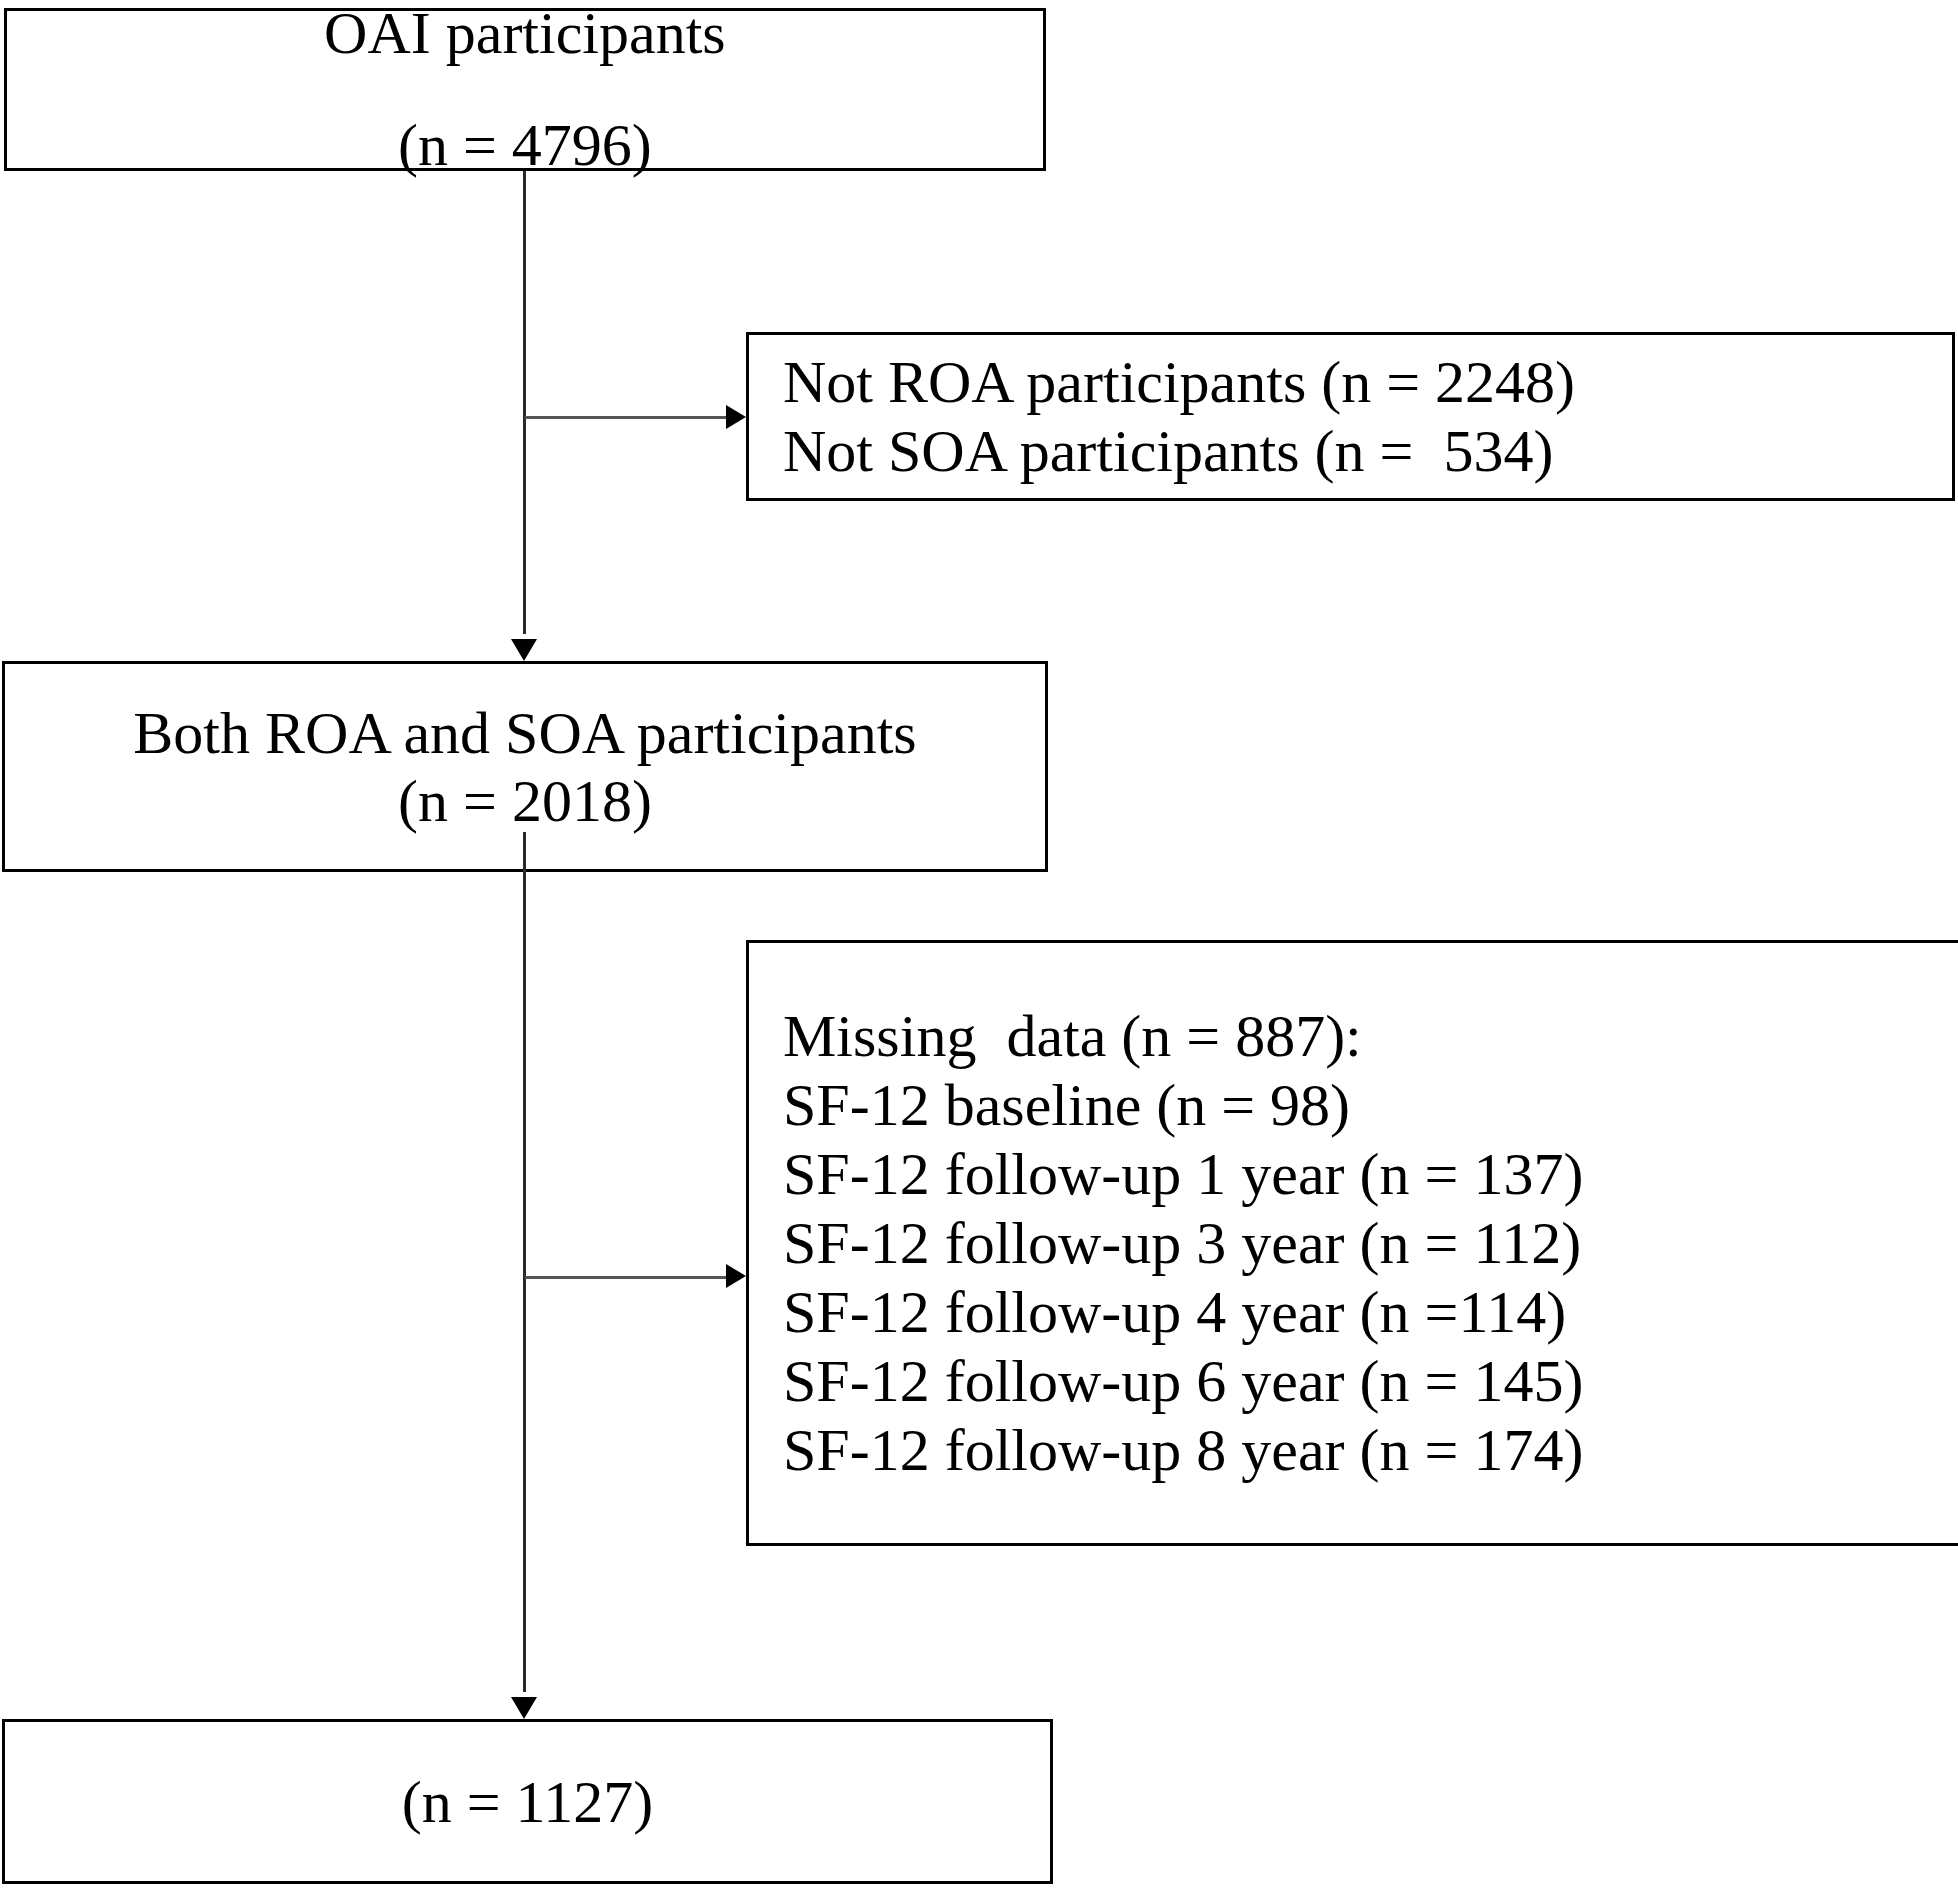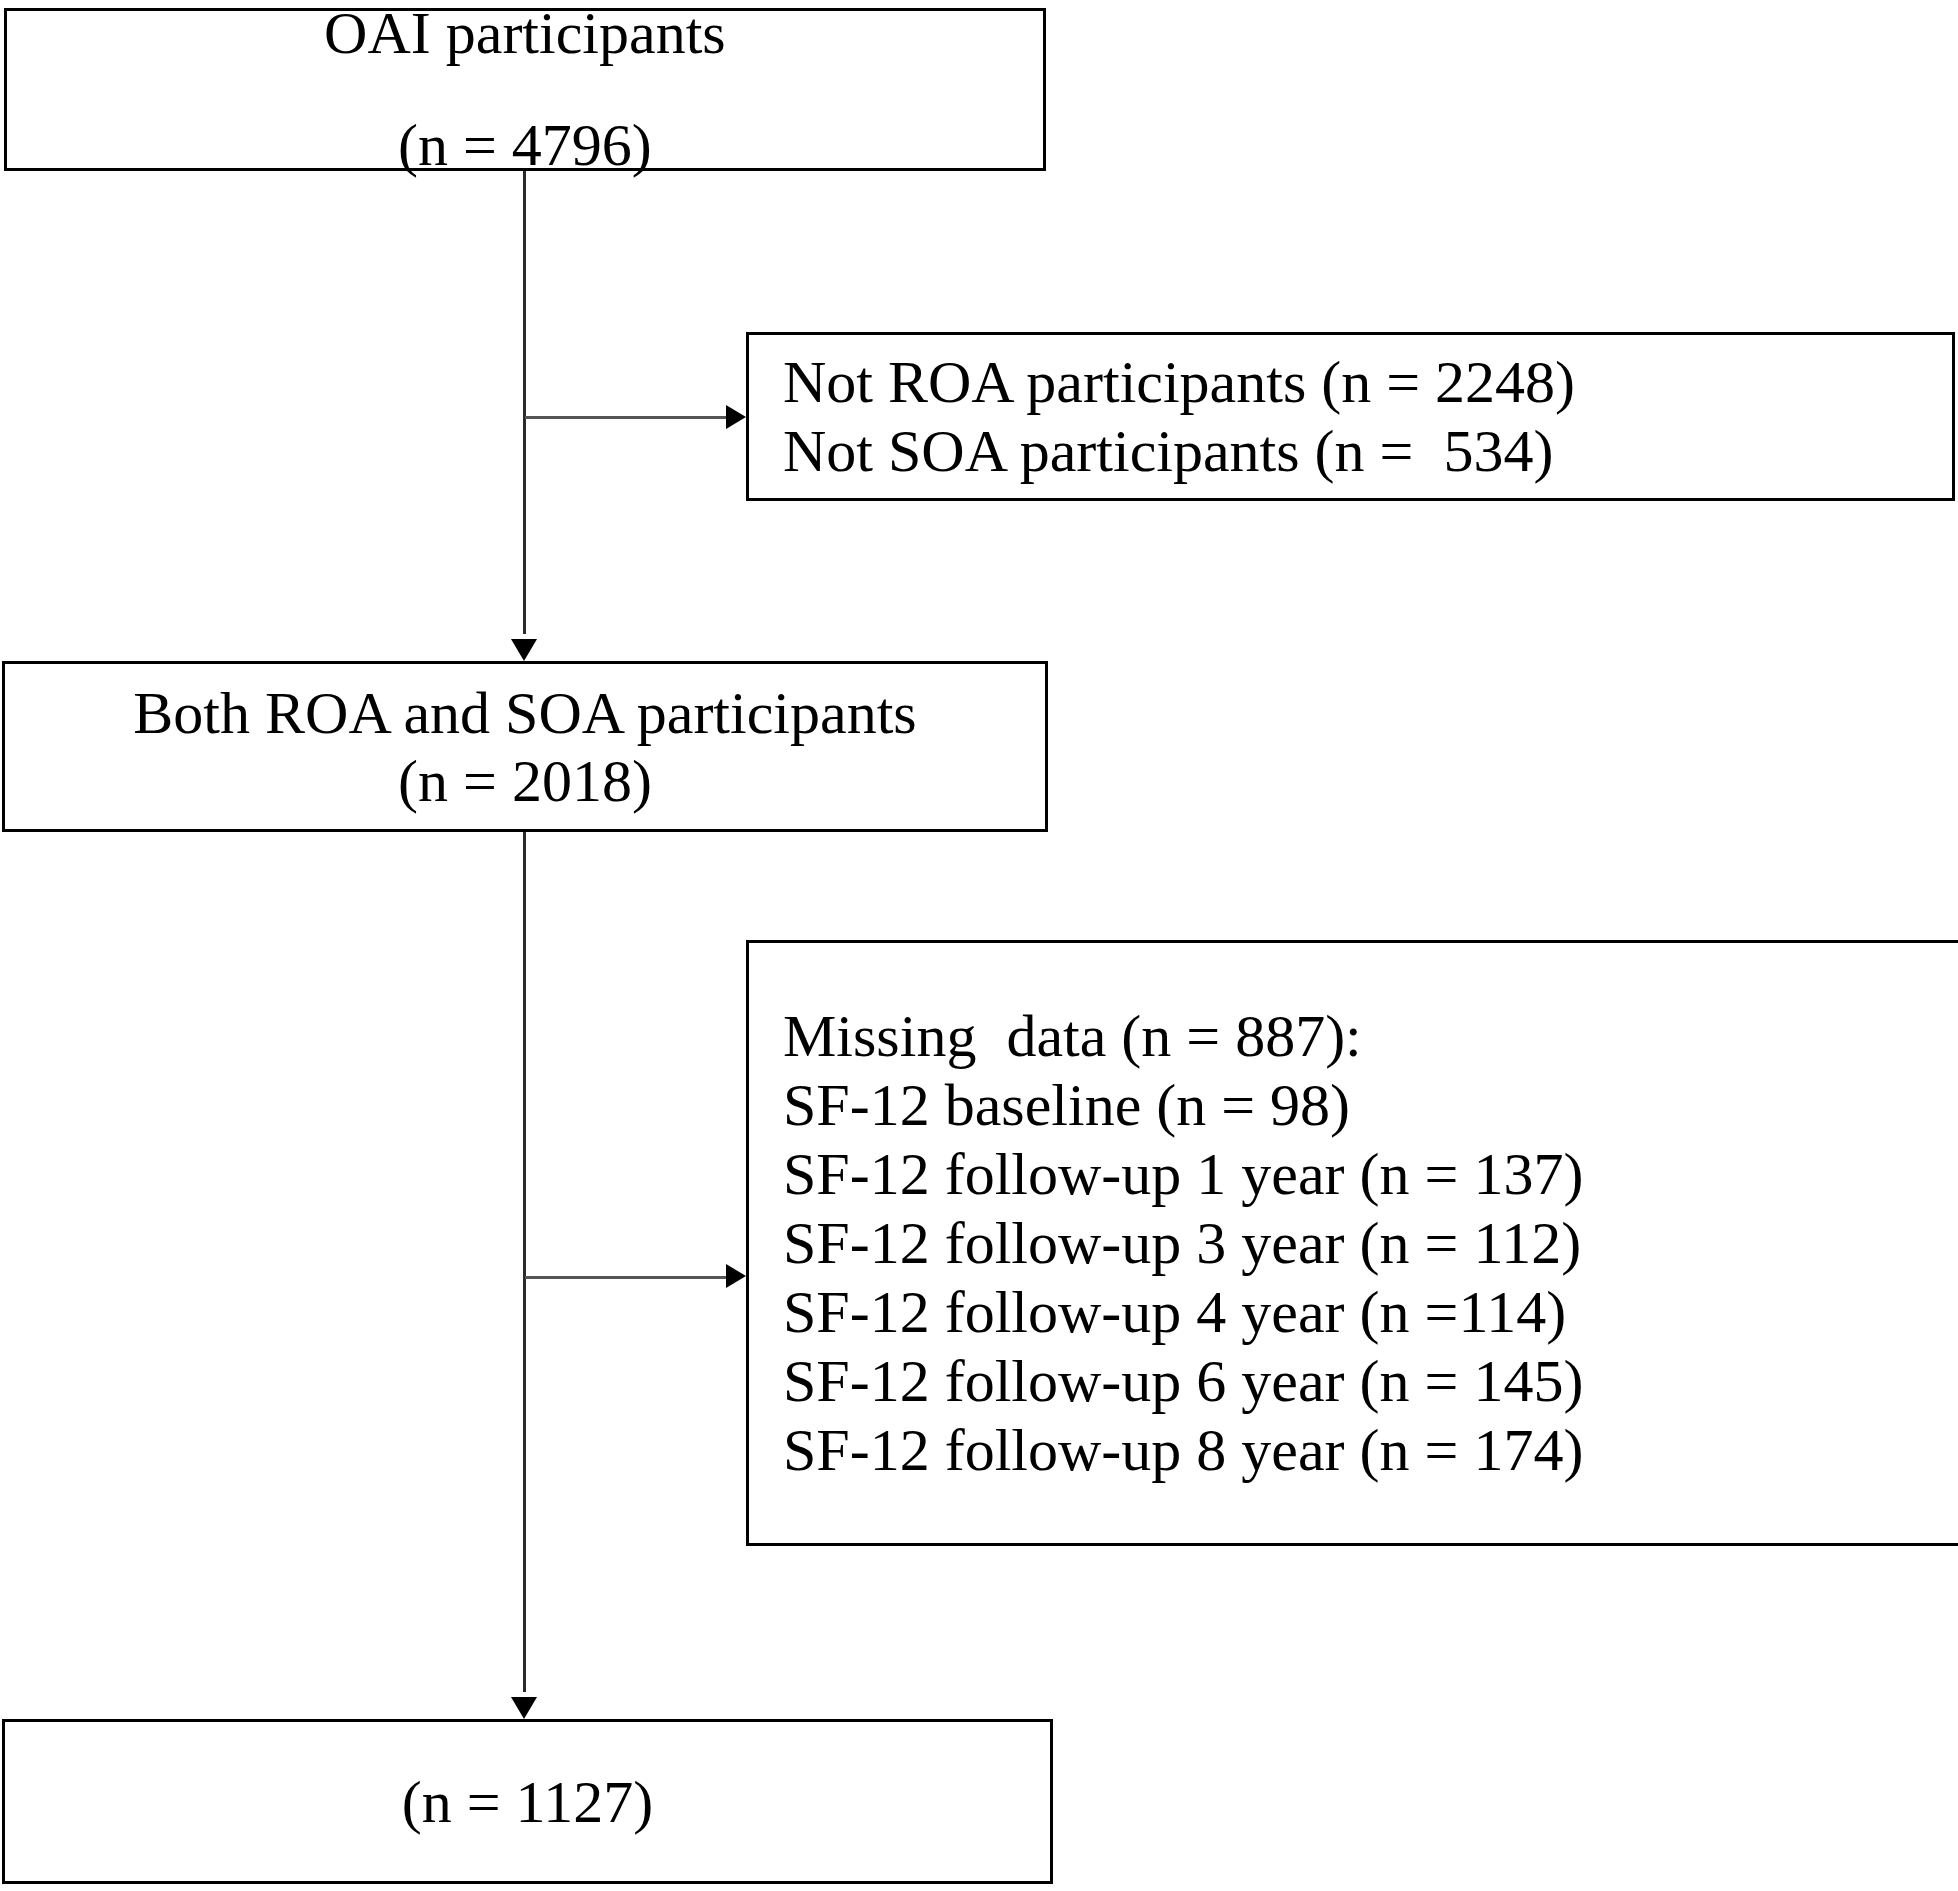--- a/index.html
+++ b/index.html
@@ -50,21 +50,21 @@
   .arrow-right {
     position: absolute;
     width: 0; height: 0;
     border-top: 12.7px solid transparent;
     border-bottom: 12.7px solid transparent;
     border-left: 20.5px solid #000000;
   }
   
   .box-oai      { left: 3.9px;   top: 7.8px;    width: 1042px; height: 163px; gap: 44px; }
   .box-excl1    { left: 746px; top: 332px;  width: 1209px; height: 169px; }
-  .box-mid      { left: 2px;   top: 661px;  width: 1046px; height: 171px; }
+  .box-mid      { left: 2px;   top: 661px;  width: 1046px; height: 211px; }
   .box-missing  { left: 746px; top: 940px;  width: 1338px; height: 606px; }
   .box-final    { left: 2px;   top: 1719px; width: 1051px; height: 165px; }
   
   .vline-1 { left: 523px; top: 171px; height: 463px; }
   .ahead-1 { left: 511px; top: 639px; }
   .hline-1 { left: 525px; top: 416px; width: 202px; }
   .rhead-1 { left: 726px; top: 405px; }
   .vline-2 { left: 523px; top: 832px; height: 860px; }
   .ahead-2 { left: 511px; top: 1697px; }
   .hline-2 { left: 525px; top: 1276px; width: 202px; }

